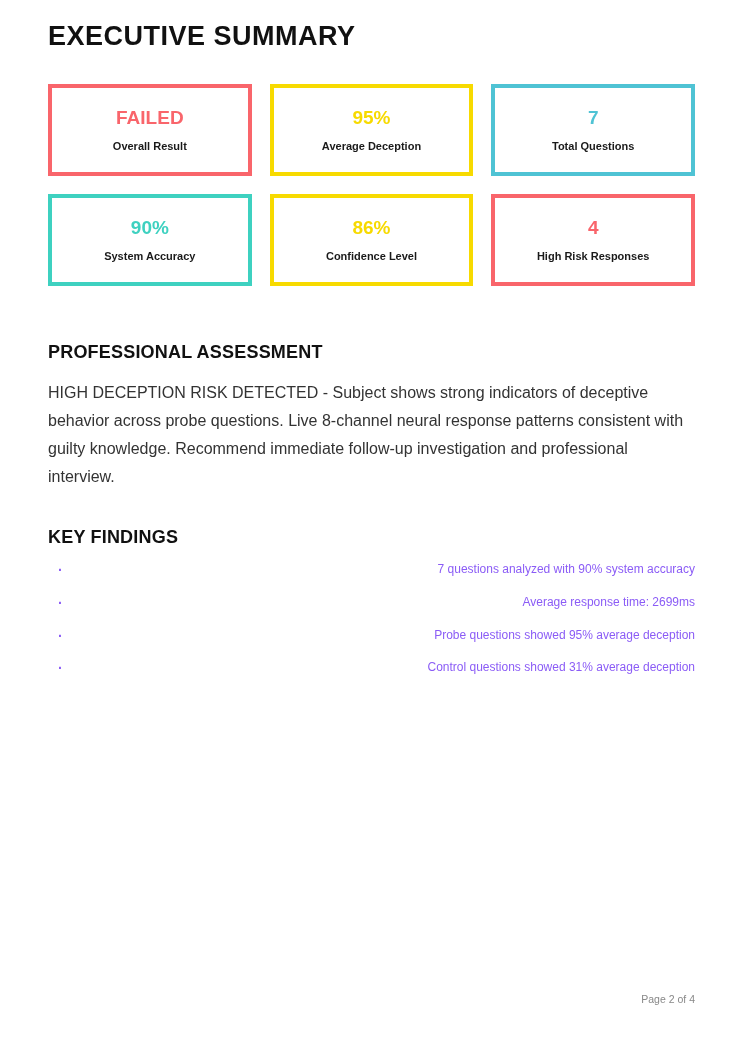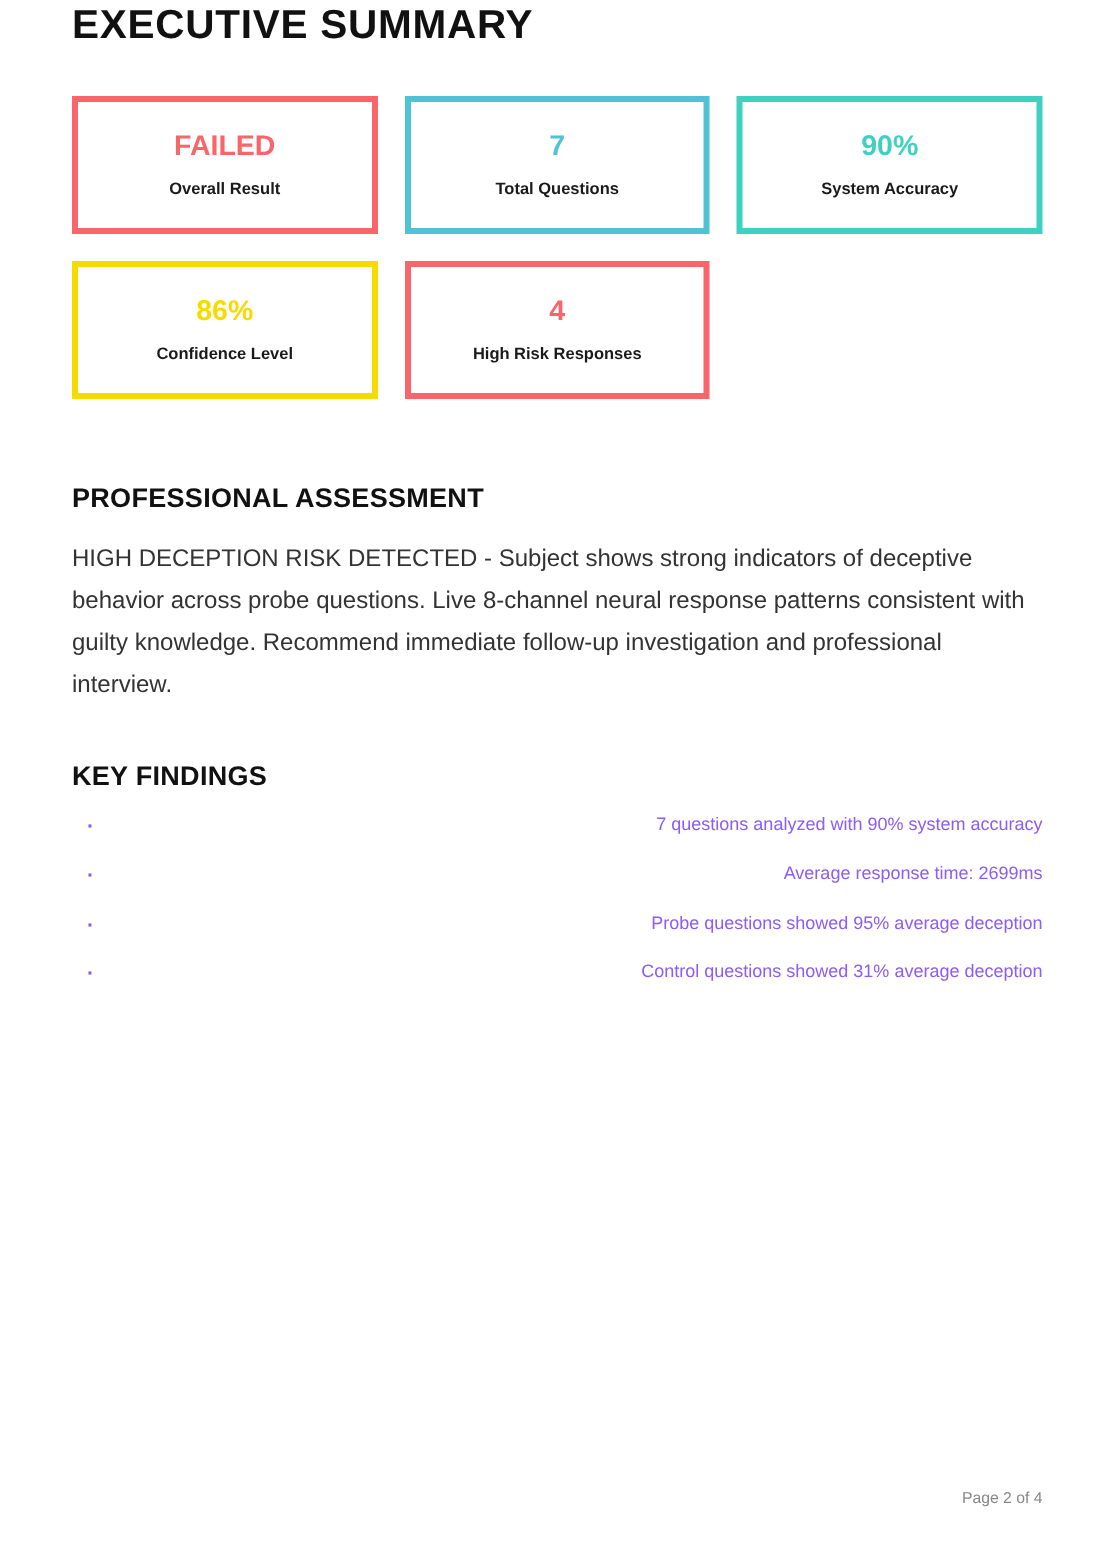--- a/index.html
+++ b/index.html
@@ -21,20 +21,21 @@
     height: 1044px;
     box-sizing: border-box;
     padding: 0 48px;
   }
   .doc-title {
     font-size: 27px;
     font-weight: bold;
     letter-spacing: 0.5px;
     color: #111111;
     margin: 0;
+    padding-top: 20px;
     line-height: 1.2;
   }
   .cards-grid {
     margin-top: 32px;
     display: grid;
     grid-template-columns: repeat(3, 1fr);
     grid-gap: 18px 18px;
   }
   .stat-card {
     border: 4px solid #cccccc;
@@ -114,20 +115,24 @@
 
 <div class="page">
 
   <h1 class="doc-title">EXECUTIVE SUMMARY</h1>
 
   <div class="cards-grid">
     <div class="stat-card" style="border-color: rgb(249, 101, 107); align-items: center;">
       <div class="stat-value" style="color: rgb(249, 101, 107);">FAILED</div>
       <div class="stat-label">Overall Result</div>
     </div>
+    <div class="stat-card" style="border-color: rgb(247, 218, 0);">
+      <div class="stat-value" style="color: rgb(247, 218, 0);">95%</div>
+      <div class="stat-label">Average Deception</div>
+    </div>
     <div class="stat-card" style="border-color: rgb(79, 195, 212);">
       <div class="stat-value" style="color: rgb(79, 195, 212);">7</div>
       <div class="stat-label">Total Questions</div>
     </div>
     <div class="stat-card" style="border-color: rgb(62, 209, 192);">
       <div class="stat-value" style="color: rgb(62, 209, 192);">90%</div>
       <div class="stat-label">System Accuracy</div>
     </div>
     <div class="stat-card" style="border-color: rgb(247, 218, 0);">
       <div class="stat-value" style="color: rgb(247, 218, 0);">86%</div>

